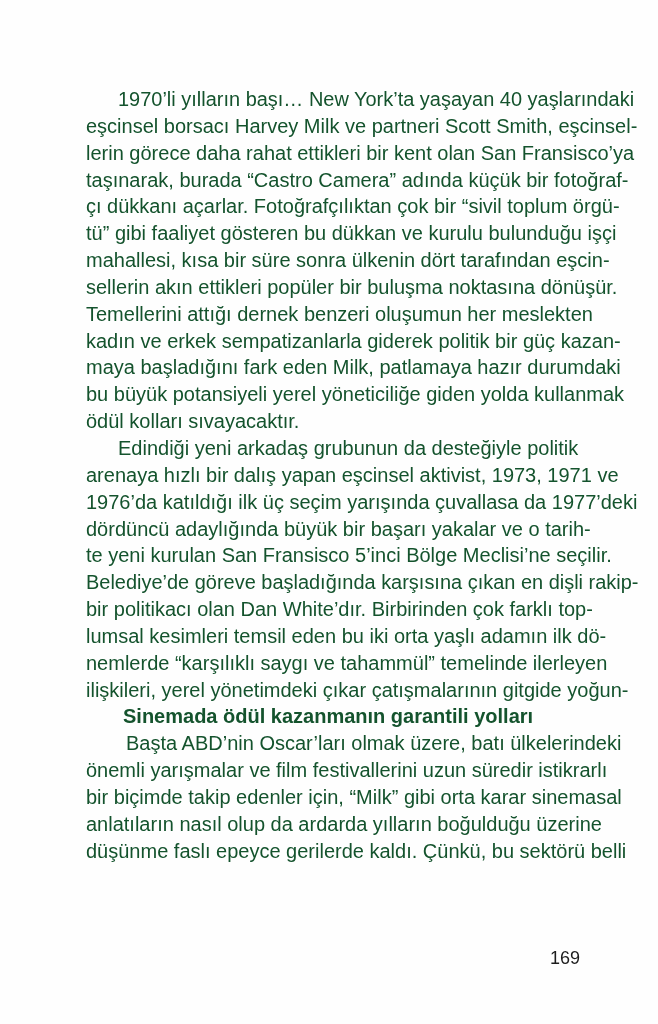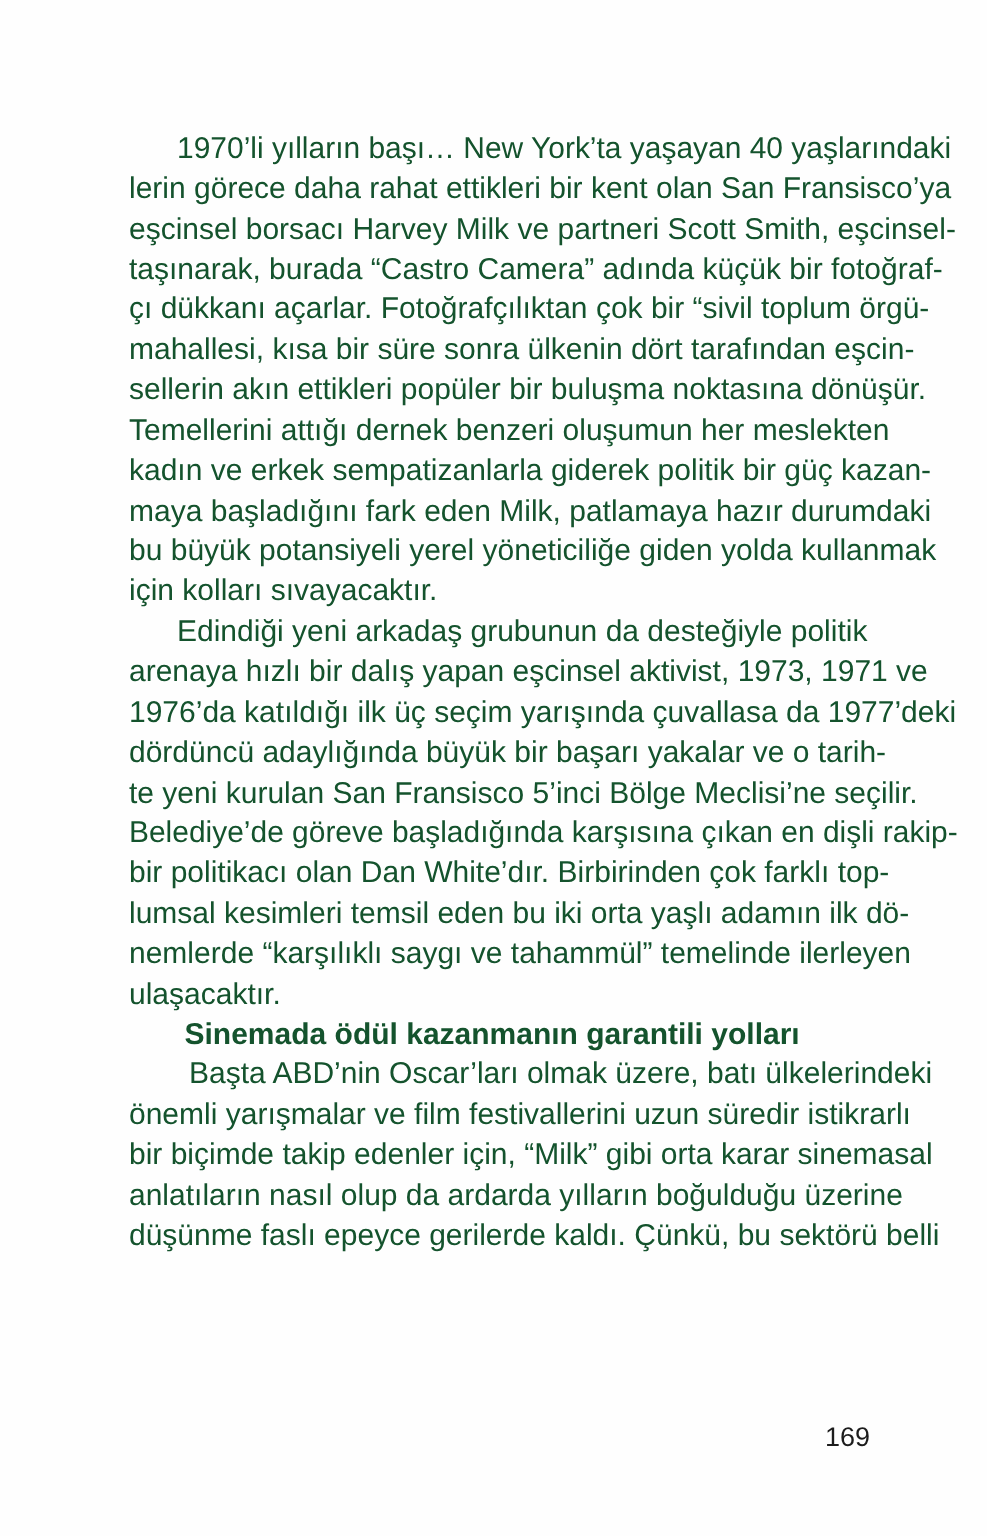--- a/index.html
+++ b/index.html
@@ -25,44 +25,45 @@
   }
 </style>
 </head>
 <body>
 
 <div class="page">
   <div class="text-block">
 
     <div>
       <div class="line ind" style="white-space: nowrap;"><span style="display: inline-block; transform-origin: left center; transform: scaleX(0.998351);">1970’li yılların başı… New York’ta yaşayan 40 yaşlarındaki</span></div>
+      <div class="line" style="white-space: nowrap;"><span style="word-spacing: 0px;">eşcinsel borsacı Harvey Milk ve partneri Scott Smith, eşcinsel-</span></div>
       <div class="line" style="white-space: nowrap;"><span style="word-spacing: 0px;">lerin görece daha rahat ettikleri bir kent olan San Fransisco’ya</span></div>
-      <div class="line" style="white-space: nowrap;"><span style="word-spacing: 0px;">eşcinsel borsacı Harvey Milk ve partneri Scott Smith, eşcinsel-</span></div>
       <div class="line" style="white-space: nowrap;"><span style="word-spacing: 0px;">taşınarak, burada “Castro Camera” adında küçük bir fotoğraf-</span></div>
       <div class="line" style="white-space: nowrap;"><span style="word-spacing: 0px;">çı dükkanı açarlar. Fotoğrafçılıktan çok bir “sivil toplum örgü-</span></div>
+      <div class="line" style="white-space: nowrap;"><span style="word-spacing: 0px;">tü” gibi faaliyet gösteren bu dükkan ve kurulu bulunduğu işçi</span></div>
       <div class="line" style="white-space: nowrap;"><span style="word-spacing: 0px;">mahallesi, kısa bir süre sonra ülkenin dört tarafından eşcin-</span></div>
       <div class="line" style="white-space: nowrap;"><span style="word-spacing: 0px;">sellerin akın ettikleri popüler bir buluşma noktasına dönüşür.</span></div>
       <div class="line" style="white-space: nowrap;"><span style="word-spacing: 0px;">Temellerini attığı dernek benzeri oluşumun her meslekten</span></div>
       <div class="line" style="white-space: nowrap;"><span style="word-spacing: 0px;">kadın ve erkek sempatizanlarla giderek politik bir güç kazan-</span></div>
       <div class="line" style="white-space: nowrap;"><span style="word-spacing: 0px;">maya başladığını fark eden Milk, patlamaya hazır durumdaki</span></div>
       <div class="line" style="white-space: nowrap;"><span style="word-spacing: 0px;">bu büyük potansiyeli yerel yöneticiliğe giden yolda kullanmak</span></div>
-      <div class="line last" style="white-space: nowrap;"><span>için kolları sıvayacaktır.</span></div>
+      <div class="line last" style="white-space: nowrap;"><span>ödül kolları sıvayacaktır.</span></div>
     </div>
 
     <div>
       <div class="line ind" style="white-space: nowrap;"><span style="word-spacing: 0px;">Edindiği yeni arkadaş grubunun da desteğiyle politik</span></div>
       <div class="line" style="white-space: nowrap;"><span style="word-spacing: 0px;">arenaya hızlı bir dalış yapan eşcinsel aktivist, 1973, 1971 ve</span></div>
       <div class="line" style="white-space: nowrap;"><span style="word-spacing: 0px;">1976’da katıldığı ilk üç seçim yarışında çuvallasa da 1977’deki</span></div>
       <div class="line" style="white-space: nowrap;"><span style="word-spacing: 0px;">dördüncü adaylığında büyük bir başarı yakalar ve o tarih-</span></div>
       <div class="line" style="white-space: nowrap;"><span style="word-spacing: 0px;">te yeni kurulan San Fransisco 5’inci Bölge Meclisi’ne seçilir.</span></div>
       <div class="line" style="white-space: nowrap;"><span style="display: inline-block; transform-origin: left center; transform: scaleX(0.997851);">Belediye’de göreve başladığında karşısına çıkan en dişli rakip-</span></div>
       <div class="line" style="white-space: nowrap;"><span style="word-spacing: 0px;">bir politikacı olan Dan White’dır. Birbirinden çok farklı top-</span></div>
       <div class="line" style="white-space: nowrap;"><span style="word-spacing: 0px;">lumsal kesimleri temsil eden bu iki orta yaşlı adamın ilk dö-</span></div>
       <div class="line" style="white-space: nowrap;"><span style="word-spacing: 0px;">nemlerde “karşılıklı saygı ve tahammül” temelinde ilerleyen</span></div>
-      <div class="line last" style="white-space: nowrap;"><span>ulaşacaktır.</span></div>
+      <div class="line" style="white-space: nowrap;"><span style="word-spacing: 0px;">ilişkileri, yerel yönetimdeki çıkar çatışmalarının gitgide yoğun-</span></div>
     </div>
 
     <div>
       <div class="line ind2 last" style="white-space: nowrap;"><span>Sinemada ödül kazanmanın garantili yolları</span></div>
     </div>
 
     <div>
       <div class="line ind3" style="white-space: nowrap;"><span style="word-spacing: 0px;">Başta ABD’nin Oscar’ları olmak üzere, batı ülkelerindeki</span></div>
       <div class="line" style="white-space: nowrap;"><span style="word-spacing: 0px;">önemli yarışmalar ve film festivallerini uzun süredir istikrarlı</span></div>
       <div class="line" style="white-space: nowrap;"><span style="word-spacing: 0px;">bir biçimde takip edenler için, “Milk” gibi orta karar sinemasal</span></div>

